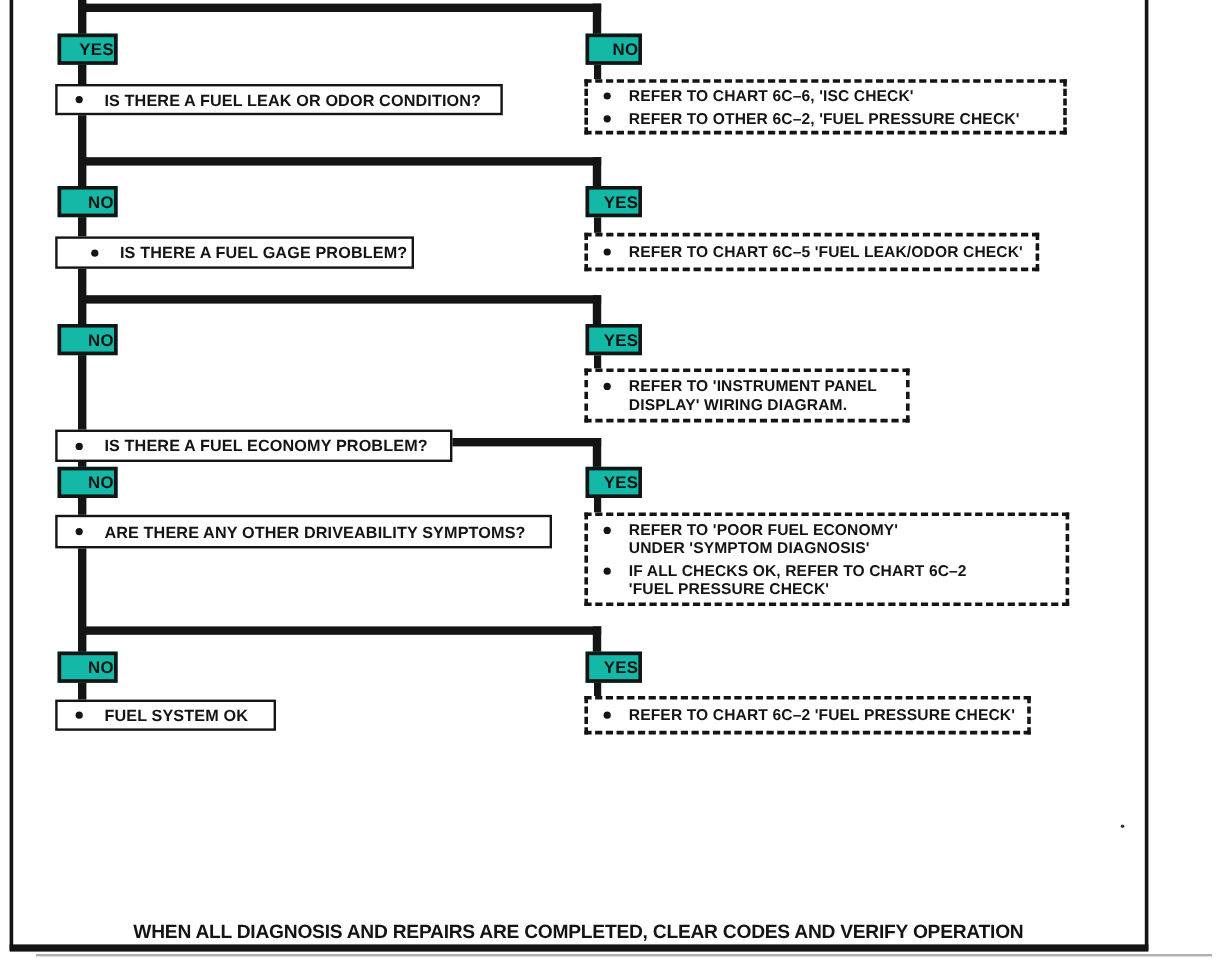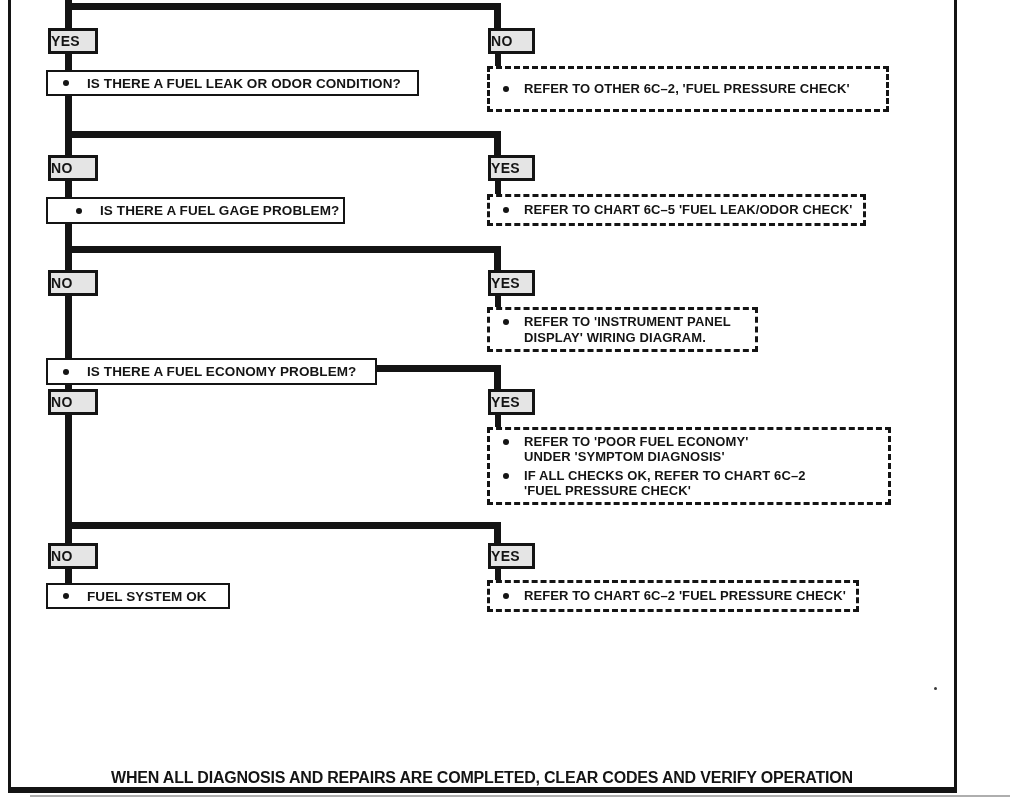--- a/index.html
+++ b/index.html
@@ -10,22 +10,22 @@
     font-family:"Liberation Sans",sans-serif;
     color:#141414;
     overflow:hidden;
   }
   .line{position:absolute;background:#141414;}
   .gray-line{position:absolute;background:#6b6b6b;}
   
   .badge{
     position:absolute;
     border:3px solid #141414;
-    background:#e5e5e5;
-    display:flex;align-items:center;justify-content:flex-start;
+    background:#14b8a6;
+    display:flex;align-items:center;justify-content:flex-end;
     font-weight:bold;font-size:14px;letter-spacing:.3px;
     box-sizing:border-box;
   }
   
   .qbox{
     position:absolute;
     border:2.5px solid #141414;
     background:#fff;
     display:flex;align-items:center;
     font-weight:bold;font-size:13.5px;letter-spacing:.1px;
@@ -97,20 +97,26 @@
     <span class="bullet"></span>
     <span>IS THERE A FUEL LEAK OR ODOR CONDITION?</span>
   </div>
   <div class="badge" style="left:488px;top:28px;width:47px;height:26px;">
     <span>NO</span>
   </div>
   <div class="abox" style="left:487px;top:66px;width:402px;height:46px;">
     <div class="action-item">
       <span class="bullet"></span>
       <div class="action-lines">
+        <div class="action-line">REFER TO CHART 6C–6, 'ISC CHECK'</div>
+      </div>
+    </div>
+    <div class="action-item">
+      <span class="bullet"></span>
+      <div class="action-lines">
         <div class="action-line">REFER TO OTHER 6C–2, 'FUEL PRESSURE CHECK'</div>
       </div>
     </div>
   </div>
 
   <div class="badge" style="left:48px;top:155px;width:50px;height:26px;">
     <span>NO</span>
   </div>
   <div class="qbox" style="left:46px;top:197px;width:299px;height:27px;padding-left:13px;">
     <span class="bullet"></span>
@@ -144,20 +150,24 @@
       <div class="action-lines">
         <div class="action-line">REFER TO 'INSTRUMENT PANEL</div>
         <div class="action-line">DISPLAY' WIRING DIAGRAM.</div>
       </div>
     </div>
   </div>
 
   <div class="badge" style="left:48px;top:389px;width:50px;height:26px;">
     <span>NO</span>
   </div>
+  <div class="qbox" style="left:46px;top:429px;width:414px;height:28px;">
+    <span class="bullet"></span>
+    <span>ARE THERE ANY OTHER DRIVEABILITY SYMPTOMS?</span>
+  </div>
   <div class="badge" style="left:488px;top:389px;width:47px;height:26px;">
     <span>YES</span>
   </div>
   <div class="abox" style="left:487px;top:427px;width:404px;height:78px;">
     <div class="action-item">
       <span class="bullet"></span>
       <div class="action-lines">
         <div class="action-line">REFER TO 'POOR FUEL ECONOMY'</div>
         <div class="action-line">UNDER 'SYMPTOM DIAGNOSIS'</div>
       </div>

